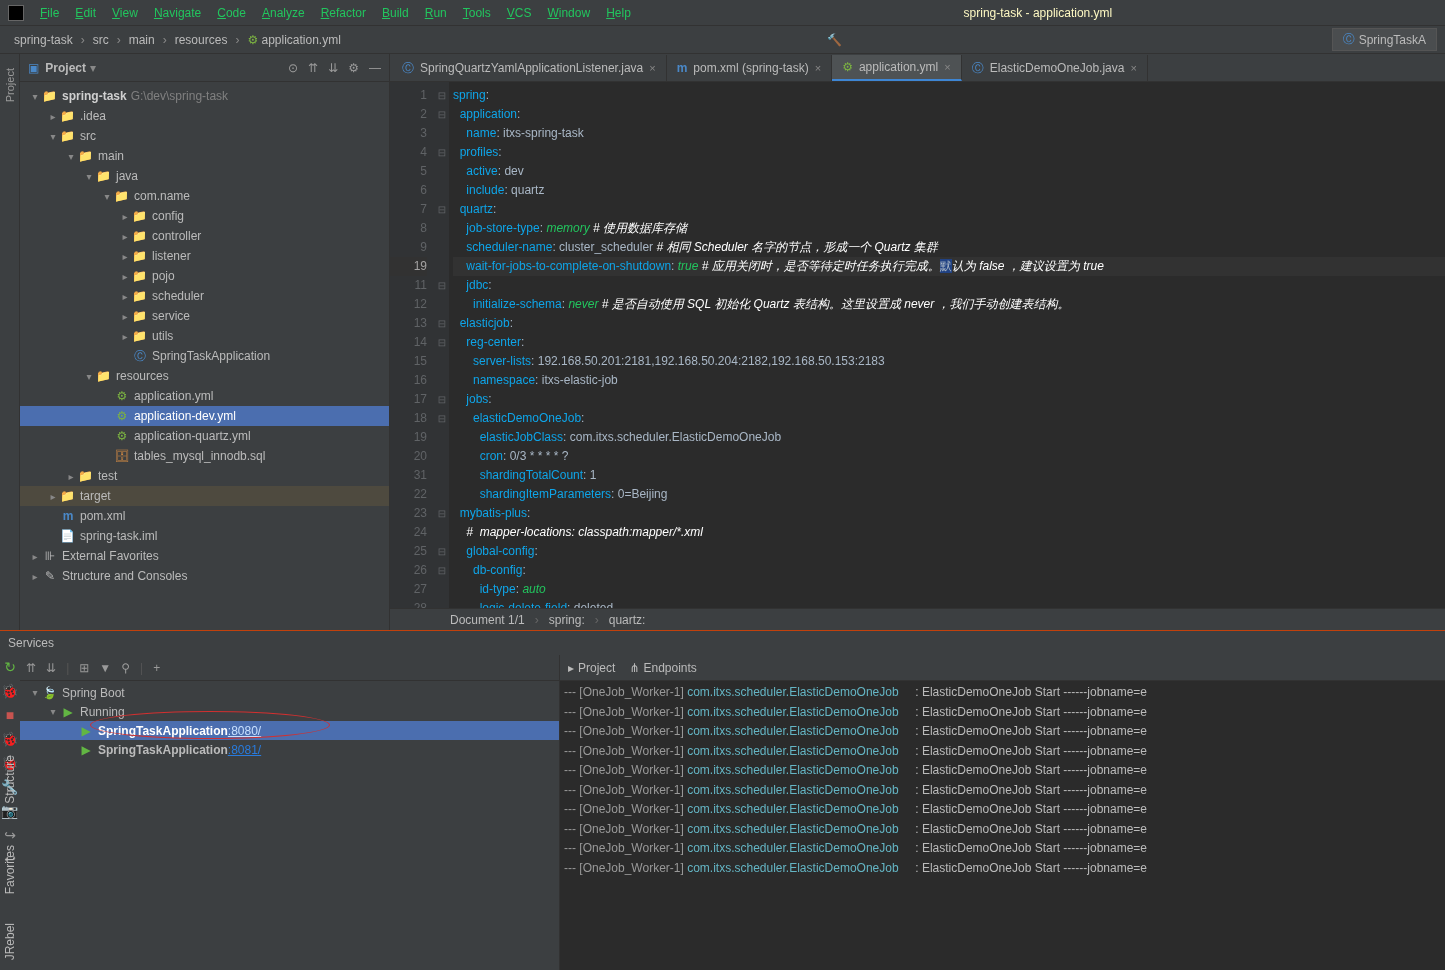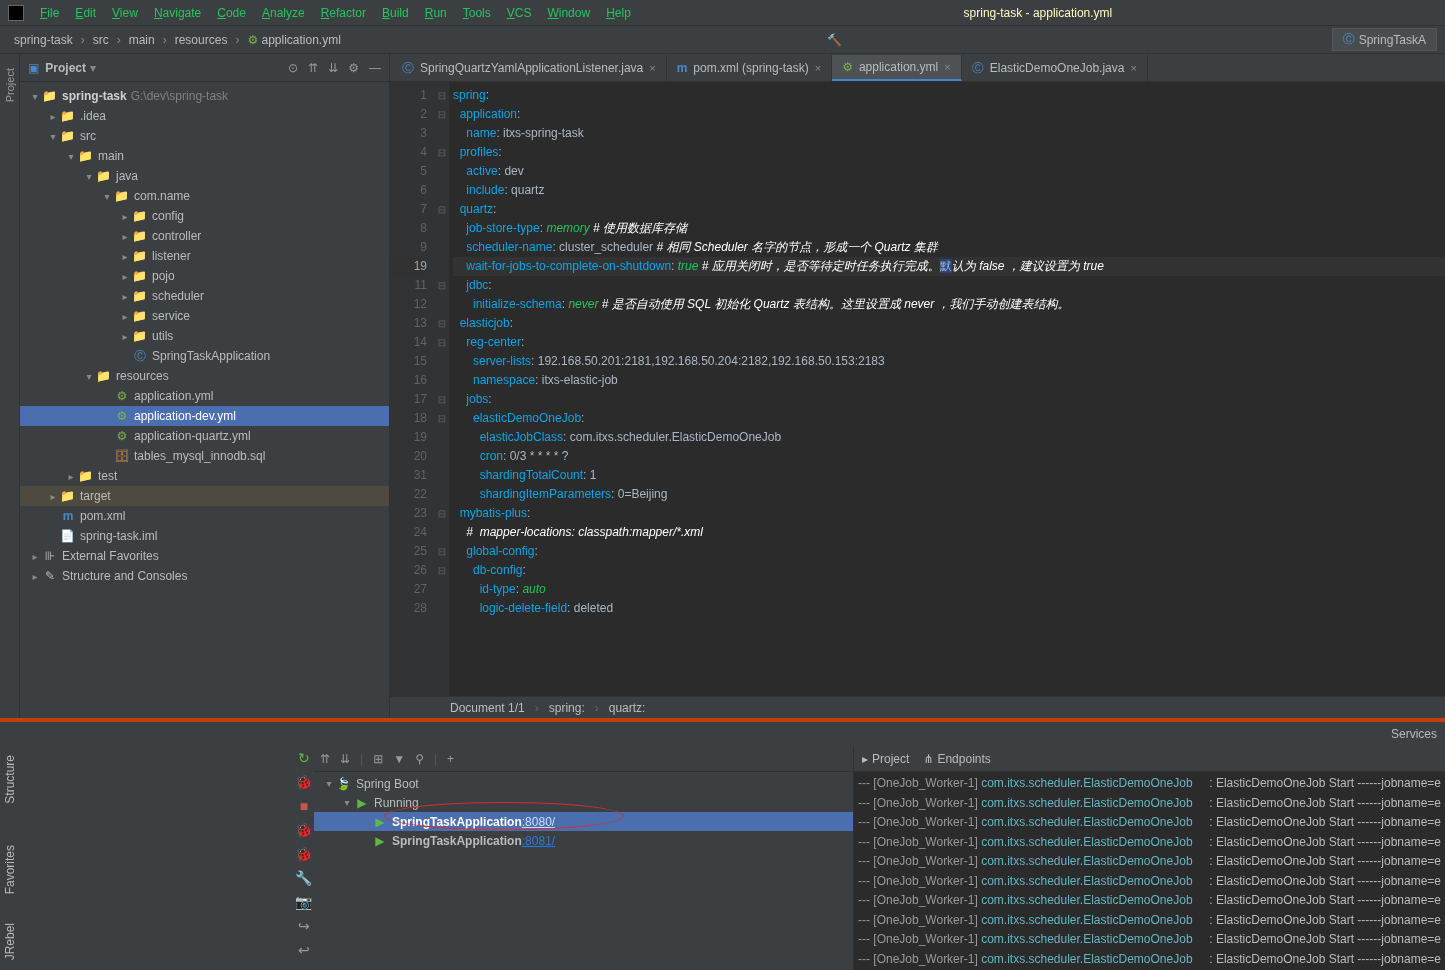--- a/index.html
+++ b/index.html
@@ -43,21 +43,21 @@
 .code { flex:1; padding:4px 0 0 4px; color:#a9b7c6; overflow:hidden; white-space:pre; }
 .code div { height:19px; }
 .code .hl-line { background:#323232; }
 .k-key { color:#0ea5e9; }
 .k-str { color:#a9b7c6; }
 .k-comment { color:#ffffff; font-style:italic; }
 .k-kw { color:#22c55e; font-style:italic; }
 .k-sel { background:#214283; color:#a9b7c6; }
 .code-status { height:22px; background:#3c3f41; border-top:1px solid #323232; display:flex; align-items:center; padding:0 60px; gap:10px; color:#bbbbbb; }
 .code-status .sep { color:#666; }
-.services-panel { height:252px; background:#3c3f41; border-top:4px solid #c2410c; display:flex; flex-direction:column;align-items:flex-end; }
+.services-panel { height:340px; background:#3c3f41; border-top:1px solid #c2410c; display:flex; flex-direction:column; }
 .services-header { height:24px; display:flex; align-items:center; padding:0 8px; color:#bbbbbb; }
 .services-body { flex:1; display:flex; overflow:hidden; }
 .svc-left-gutter { width:20px; background:#3c3f41; display:flex; flex-direction:column; align-items:center; padding-top:4px; gap:8px; }
 .svc-left-gutter span { cursor:pointer; font-size:14px; }
 .svc-tree-col { width:540px; display:flex; flex-direction:column; border-right:1px solid #323232; }
 .svc-toolbar { height:26px; display:flex; align-items:center; padding:0 6px; gap:10px; border-bottom:1px solid #323232; }
 .svc-toolbar span { cursor:pointer; color:#9a9a9a; }
 .svc-tree { flex:1; overflow:auto; padding:2px 0; position:relative; }
 .svc-row { display:flex; align-items:center; height:19px; padding-left:4px; cursor:pointer; }
 .svc-row.selected { background:#4b6eaf; color:#fff; }

